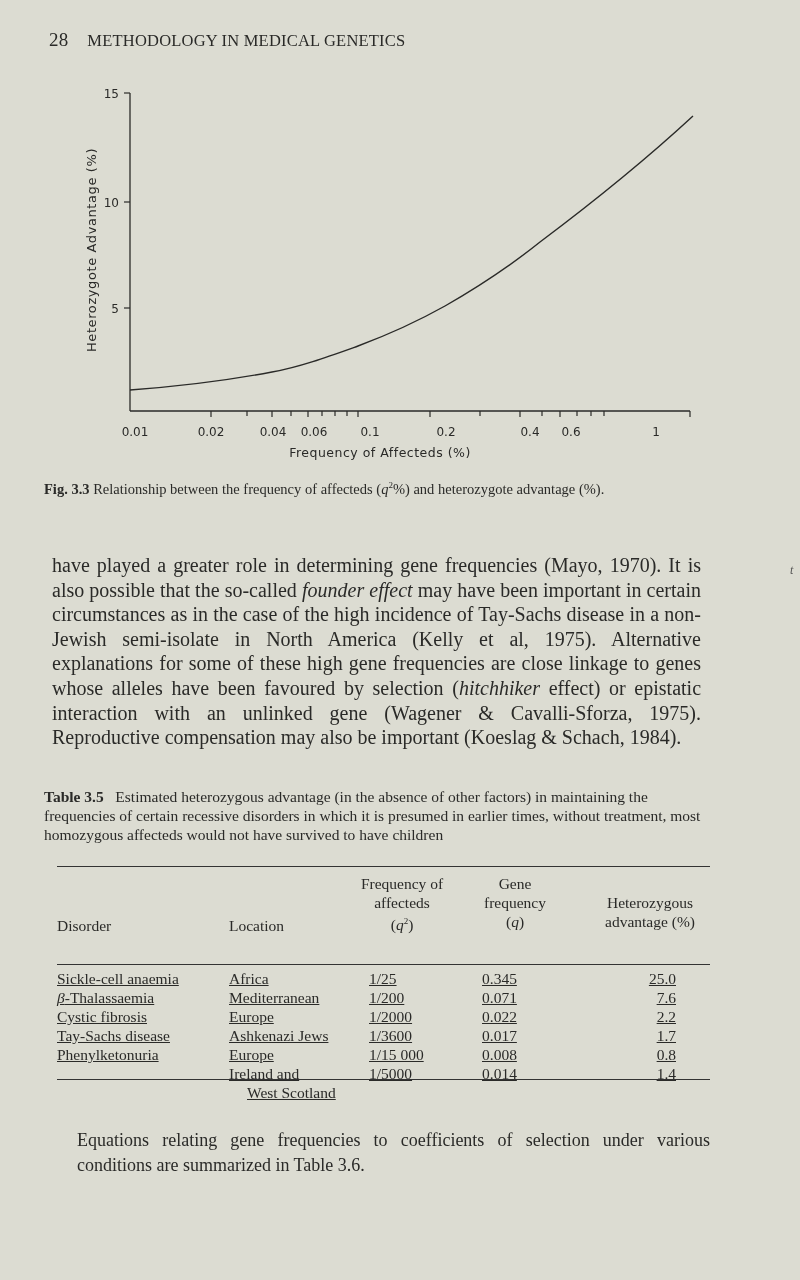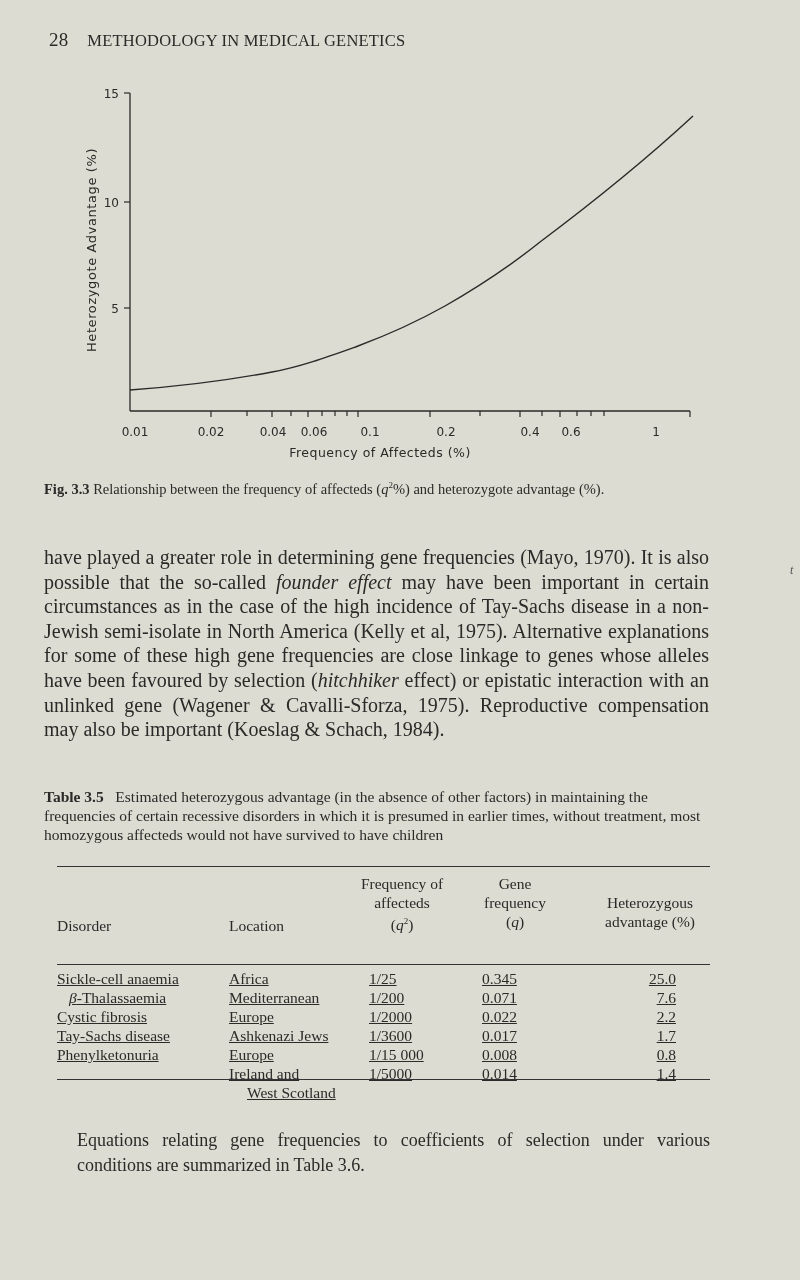--- a/index.html
+++ b/index.html
@@ -9,21 +9,21 @@
   }
   .running-head { position:absolute; left:49px; top:29px; font-size:19px; letter-spacing:0.2px; }
   .running-head .pno { margin-right:14px; }
   .running-head .title { font-size:16.5px;text-align:center; }
   .chart { position:absolute; left:0; top:0; width:800px; height:470px; }
   .chart svg { position:absolute; left:0; top:0; }
   .chart text { font-family:"DejaVu Sans", sans-serif; fill:#2a2a28; }
   .caption { position:absolute; left:44px; top:477px; width:670px; font-size:14.5px; line-height:17px; text-align:justify; text-align-last:left; }
   .caption b { font-weight:bold; }
   .body-text { position:absolute; left:44px; top:545px; width:665px; font-size:20px; line-height:24.6px; text-align:justify; }
-  .body-text p { margin:0; }
+  .body-text p { margin:8px; }
   .margin-mark { position:absolute; left:790px; top:563px; font-size:12px; color:#555; font-style:italic; }
   .table-caption { position:absolute; left:44px; top:787px; width:670px; font-size:15.5px; line-height:19px; }
   .table-caption b { font-weight:bold; }
   .rule { position:absolute; left:57px; width:653px; height:0; border-top:1.5px solid #333; }
   .tbl { position:absolute; left:57px; top:867px; width:653px; font-size:15.5px; line-height:19px; }
   .tbl .hcell { position:absolute; text-align:center; }
   .tbl .row { position:absolute; left:0; width:653px; height:19px; }
   .tbl .c { position:absolute; white-space:nowrap;text-decoration:underline; }
   .closing { position:absolute; left:77px; top:1128px; width:633px; font-size:18px; line-height:24.6px; text-align:justify; text-align-last:left; }
 </style>
@@ -122,21 +122,21 @@
   </div>
 
   <div class="row" style="top:102px">
     <span class="c" style="left:0">Sickle-cell anaemia</span>
     <span class="c" style="left:172px">Africa</span>
     <span class="c" style="left:312px">1/25</span>
     <span class="c" style="left:425px">0.345</span>
     <span class="c" style="right:34px">25.0</span>
   </div>
   <div class="row" style="top:121px">
-    <span class="c" style="left:12px"><i>β</i><span>-Thalassaemia</span></span>
+    <span class="c" style="left:0"><i>β</i><span>-Thalassaemia</span></span>
     <span class="c" style="left:172px">Mediterranean</span>
     <span class="c" style="left:312px">1/200</span>
     <span class="c" style="left:425px">0.071</span>
     <span class="c" style="right:34px">7.6</span>
   </div>
   <div class="row" style="top:140px">
     <span class="c" style="left:0">Cystic fibrosis</span>
     <span class="c" style="left:172px">Europe</span>
     <span class="c" style="left:312px">1/2000</span>
     <span class="c" style="left:425px">0.022</span>

